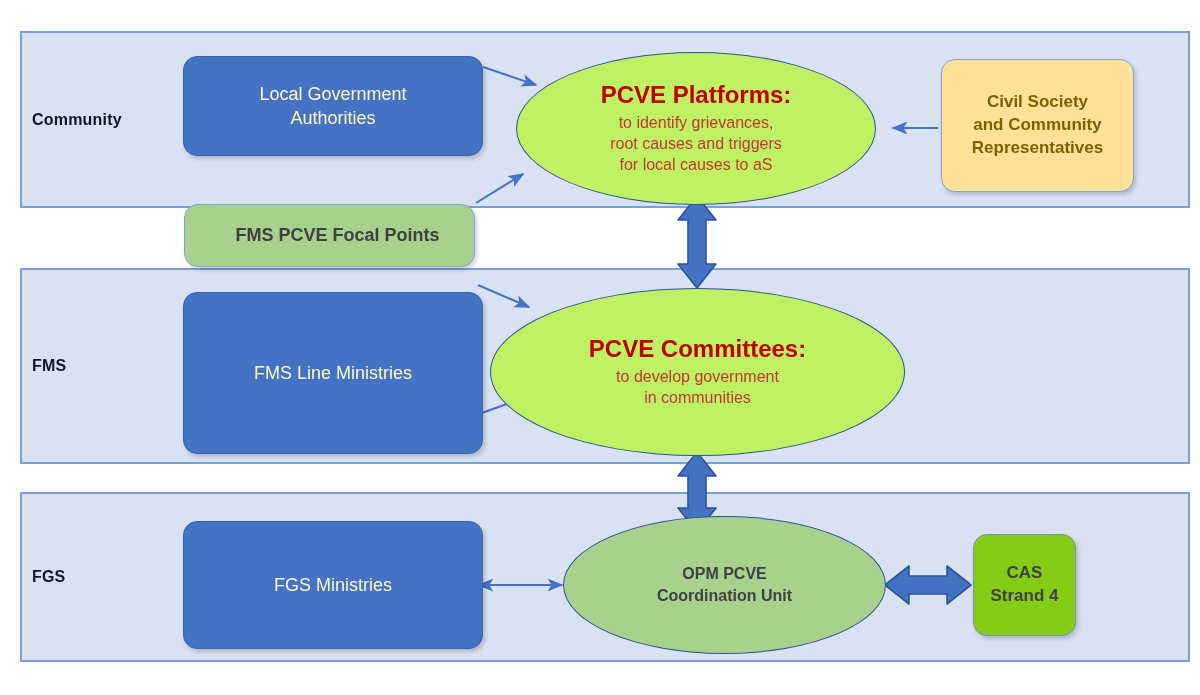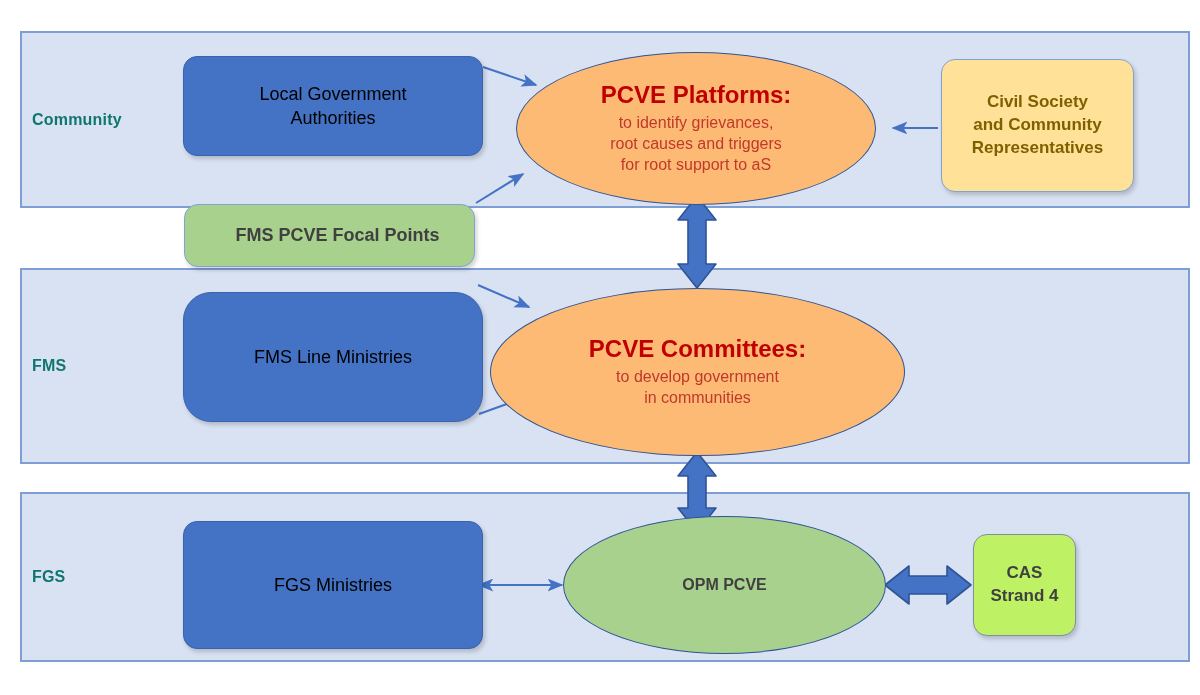--- a/index.html
+++ b/index.html
@@ -19,21 +19,21 @@
   .band{
     position:absolute;
     background:#d9e2f3;
     border:2px solid #7f9fd4;
     box-sizing:border-box;
   }
   .band-label{
     position:absolute;
     font-weight:bold;
     font-size:16px;
-    color:#0f766e;
+    color:#0f172a;
     letter-spacing:.2px;
     white-space:nowrap;
   }
 
   
   .rbox{
     position:absolute;
     box-sizing:border-box;
     border-radius:14px;
     display:flex;
@@ -41,61 +41,61 @@
     justify-content:center;
     text-align:center;
     line-height:1.35;
     box-shadow:2px 3px 4px rgba(0,0,0,.18);
   }
   .rbox .txt{padding:0 10px;}
 
   .blue-box{
     background:#4472c4;
     border:1px solid #3a63ad;
-    color:#000000;
+    color:#fef9c3;
     font-size:18px;
     font-weight:400;
     align-items:center;
   }
   .green-box{
     background:#a9d18e;
     border:1px solid #7fa3d6;
     color:#404040;
     font-size:18px;
     font-weight:bold;
     padding-left:16px;
   }
   .yellow-box{
     background:#ffe298;
     border:1px solid #7fa3d6;
     color:#7f6000;
     font-size:17px;
     font-weight:bold;
   }
   .gray-box{
-    background:#bef264;
+    background:#84cc16;
     border:1px solid #7f8fa6;
     color:#404040;
     font-size:17px;
     font-weight:bold;
   }
 
   
   .ellipse{
     position:absolute;
     box-sizing:border-box;
     border-radius:50%;
     display:flex;
     flex-direction:column;
     align-items:center;
     justify-content:center;
     text-align:center;
   }
   .ell-yellow{
-    background:#fdba74;
+    background:#bef264;
     border:1.5px solid #2f5496;
   }
   .ell-green{
     background:#a9d18e;
     border:1.5px solid #2f5496;
   }
   .ell-title{
     color:#c00000;
     font-weight:bold;
     font-size:24px;
@@ -177,51 +177,52 @@
     <div class="txt">
       <span>Local Government</span><br>
       <span>Authorities</span>
     </div>
   </div>
 
   <div class="ellipse ell-yellow" style="left:516px;top:52px;width:360px;height:153px;">
     <div class="ell-title">PCVE Platforms:</div>
     <div class="ell-line">to identify grievances,</div>
     <div class="ell-line">root causes and triggers</div>
-    <div class="ell-line">for root support to aS</div>
+    <div class="ell-line">for local causes to aS</div>
   </div>
 
   <div class="rbox yellow-box" style="left:941px;top:59px;width:193px;height:133px;">
     <div class="txt">
       <span>Civil Society</span><br>
       <span>and Community</span><br>
       <span>Representatives</span>
     </div>
   </div>
 
   <div class="rbox green-box" style="left:184px;top:204px;width:291px;height:63px;">
     <div class="txt">FMS PCVE Focal Points</div>
   </div>
 
-  <div class="rbox blue-box" style="left:183px;top:292px;width:300px;height:130px;border-radius:28px;">
+  <div class="rbox blue-box" style="left:183px;top:292px;width:300px;height:162px;">
     <div class="txt">FMS Line Ministries</div>
   </div>
 
   <div class="ellipse ell-yellow" style="left:490px;top:288px;width:415px;height:168px;">
     <div class="ell-title">PCVE Committees:</div>
     <div class="ell-line">to develop government</div>
     <div class="ell-line">in communities</div>
   </div>
 
   <div class="rbox blue-box" style="left:183px;top:521px;width:300px;height:128px;">
     <div class="txt">FGS Ministries</div>
   </div>
 
   <div class="ellipse ell-green" style="left:563px;top:516px;width:323px;height:138px;">
     <div class="ell-line">OPM PCVE</div>
+    <div class="ell-line">Coordination Unit</div>
   </div>
 
   <div class="rbox gray-box" style="left:973px;top:534px;width:103px;height:102px;">
     <div class="txt">
       <span>CAS</span><br>
       <span>Strand 4</span>
     </div>
   </div>
 
 </div>

